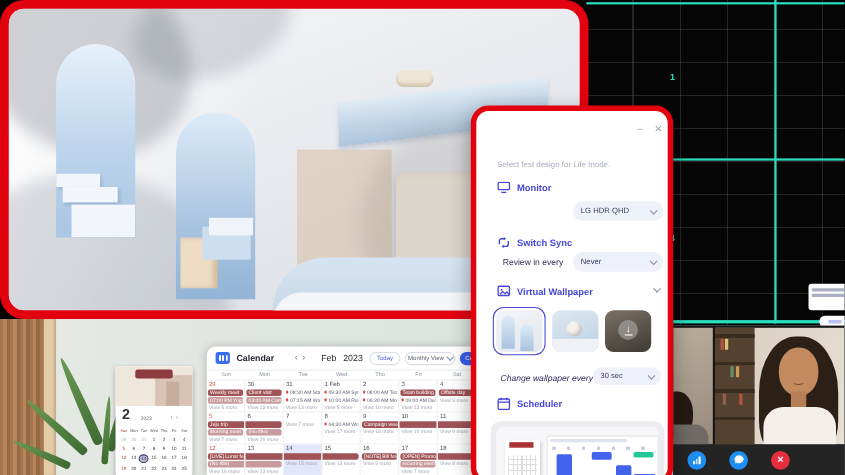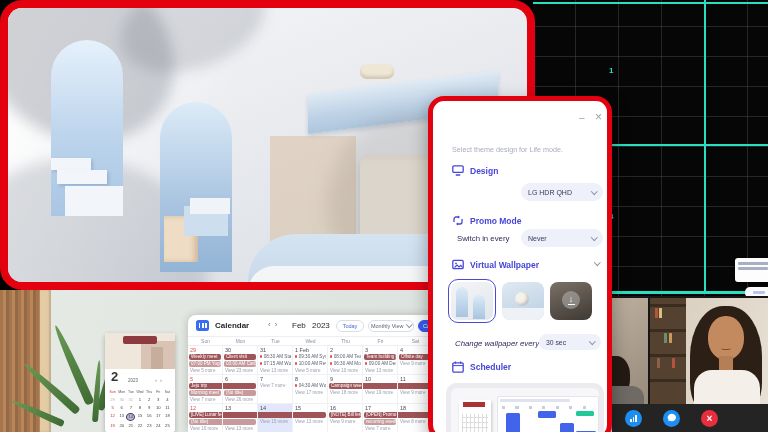--- a/index.html
+++ b/index.html
@@ -468,44 +468,44 @@
             <path d="M6 1a5 4.4 0 1 1 -3.2 7.9 L1.2 10.6 2 8.2 A5 4.4 0 0 1 6 1z" fill="#fff"></path>
           </svg>
       </div>
       <div class="vbtn red">×</div>
     </div>
   </div>
 
   <div class="panel">
     <div class="winbtn" style="left:146px;top:12px;">–</div>
     <div class="winbtn" style="left:162px;top:11px;font-size:12px;">×</div>
-    <div class="p-sub">Select theme design for Life mode.</div>
+    <div class="p-sub">Select fest design for Life mode.</div>
 
     <div class="sect" style="left:19px;top:64px;">
       <svg width="12" height="11" viewBox="0 0 12 11">
           <rect x="0.8" y="0.8" width="10.4" height="6.6" rx="1.2" fill="none" stroke="#4646d8" stroke-width="1.3"></rect>
           <line x1="3.8" y1="10" x2="8.2" y2="10" stroke="#4646d8" stroke-width="1.3"></line>
         </svg>
-      <span>Design</span>
+      <span>Monitor</span>
     </div>
     <div class="drop" style="left:88px;top:82px;width:82px;">
       <span>LG HDR QHD</span>
         <span class="caret"></span>
     </div>
 
     <div class="sect" style="left:19px;top:114px;">
       <svg width="12" height="11" viewBox="0 0 12 11">
           <path d="M2 7 V4 a2 2 0 0 1 2-2 h3" fill="none" stroke="#4646d8" stroke-width="1.3"></path>
           <path d="M10 4 v3 a2 2 0 0 1 -2 2 h-3" fill="none" stroke="#4646d8" stroke-width="1.3"></path>
           <path d="M6 0.5 8 2 6 3.5z" fill="#4646d8"></path>
           <path d="M6 7.5 4 9 6 10.5z" fill="#4646d8"></path>
         </svg>
-      <span>Promo Mode</span>
-    </div>
-    <div class="rowlabel" style="left:24px;top:133px;">Switch in every</div>
+      <span>Switch Sync</span>
+    </div>
+    <div class="rowlabel" style="left:24px;top:133px;">Review in every</div>
     <div class="drop" style="left:88px;top:128px;width:82px;">
       <span>Never</span>
         <span class="caret"></span>
     </div>
 
     <div class="sect" style="left:19px;top:158px;">
       <svg width="12" height="11" viewBox="0 0 12 11">
           <rect x="0.8" y="1.3" width="10.4" height="8.4" rx="1.2" fill="none" stroke="#4646d8" stroke-width="1.3"></rect>
           <circle cx="4" cy="4.4" r="0.9" fill="#4646d8"></circle>
           <path d="M2.5 8.5 5 6 7 8 8.8 6.4 10.5 8.5" fill="none" stroke="#4646d8" stroke-width="1.1"></path>

